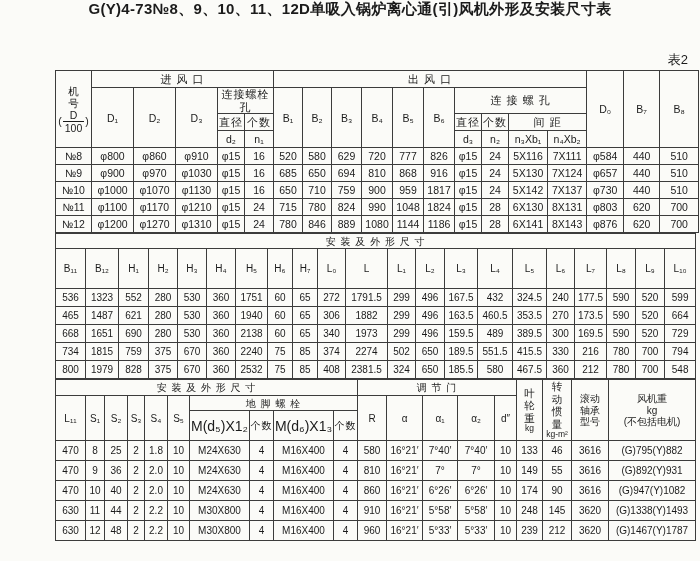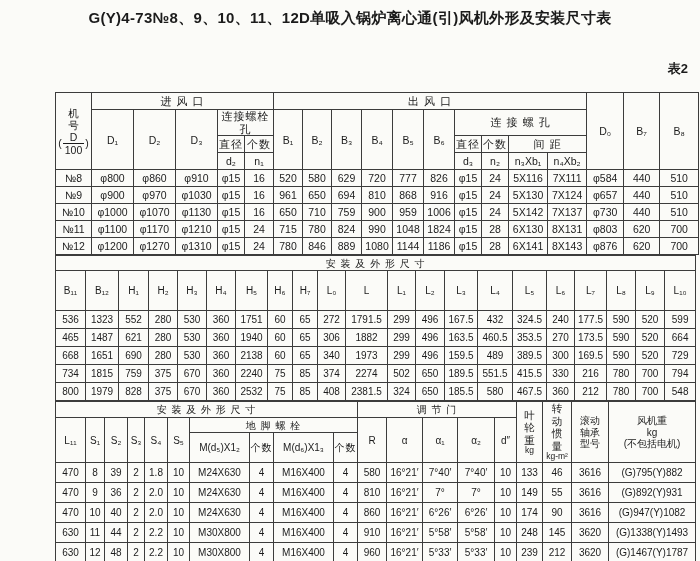--- a/index.html
+++ b/index.html
@@ -5,25 +5,25 @@
   * { box-sizing: border-box; }
   html,body { margin:0; padding:0; }
   body {
     width:700px; height:561px;
     background:#fbfbf8;
     font-family:"Liberation Sans", sans-serif;
     color:#1b1b1b;
   }
   .title {
     text-align:center; font-weight:bold; font-size:15px;
-    padding-top:9px; letter-spacing:0.3px;
+    letter-spacing:0.3px;
   }
   .table-label {
-    width:688px; text-align:right; font-size:13px; font-weight:bold;
-    margin-top:32px; margin-bottom:14px;
+    width:688px; text-align:right; font-size:13px; font-weight:normal;
+    margin-top:32px; margin-bottom:1px;
   }
   .tables { margin-left:55px; width:643px; }
   table { border-collapse:collapse; table-layout:fixed; width:539px; }
   td {
     border:1px solid #3c3c3c; text-align:center; vertical-align:middle;
     padding:0; font-size:10.5px; line-height:1.15; white-space:nowrap;
   }
   .cjk { font-size:11px; letter-spacing:1px; white-space:pre-line; }
   .sub { font-size:10.5px; }
   .t1 tbody td { height:17px; }
@@ -32,21 +32,21 @@
   .hA { height:14px;margin-top:39px; }
   .hB { height:14px; }
   .hC { height:20px; }
   .hD { height:18px; }
   .t2 .colrow td { height:40px; }
   .stack { white-space:pre-line; font-size:10.5px; line-height:1.15; }
   .unit { font-size:8.5px; display:block; }
   .frac { display:inline-flex; align-items:center; justify-content:center; font-size:10.5px; }
   .frac .stackfrac { display:inline-flex; flex-direction:column; align-items:center; margin:0 1px; }
   .frac .den { border-top:1px solid #1b1b1b; padding:0 2px; }
-  .t3 .small-bolt { font-size:10px; }
+  .t3 .small-bolt { font-size:14px; }
 </style>
 </head>
 <body>
 
 <div class="title">G(Y)4-73№8、9、10、11、12D单吸入锅炉离心通(引)风机外形及安装尺寸表</div>
 <div class="table-label">表2</div>
 
 <div class="tables">
 
   <table class="t1">
@@ -141,21 +141,21 @@
           <td>440</td>
           <td>510</td>
         </tr>
         <tr>
           <td>№9</td>
           <td>φ900</td>
           <td>φ970</td>
           <td>φ1030</td>
           <td>φ15</td>
           <td>16</td>
-          <td>961</td>
+          <td>685</td>
           <td>650</td>
           <td>694</td>
           <td>810</td>
           <td>868</td>
           <td>916</td>
           <td>φ15</td>
           <td>24</td>
           <td>5X130</td>
           <td>7X124</td>
           <td>φ657</td>
@@ -167,21 +167,21 @@
           <td>φ1000</td>
           <td>φ1070</td>
           <td>φ1130</td>
           <td>φ15</td>
           <td>16</td>
           <td>650</td>
           <td>710</td>
           <td>759</td>
           <td>900</td>
           <td>959</td>
-          <td>1006</td>
+          <td>1817</td>
           <td>φ15</td>
           <td>24</td>
           <td>5X142</td>
           <td>7X137</td>
           <td>φ730</td>
           <td>440</td>
           <td>510</td>
         </tr>
         <tr>
           <td>№11</td>
@@ -461,21 +461,21 @@
         <td class="small-bolt" style="height:30px">M(d₅)X1₂</td>
         <td class="cjk">个数</td>
         <td class="small-bolt">M(d₆)X1₃</td>
         <td class="cjk">个数</td>
       </tr>
     </tbody>
     <tbody>
         <tr>
           <td>470</td>
           <td>8</td>
-          <td>39</td>
+          <td>25</td>
           <td>2</td>
           <td>1.8</td>
           <td>10</td>
           <td>M24X630</td>
           <td>4</td>
           <td>M16X400</td>
           <td>4</td>
           <td>580</td>
           <td>16°21′</td>
           <td>7°40′</td>

